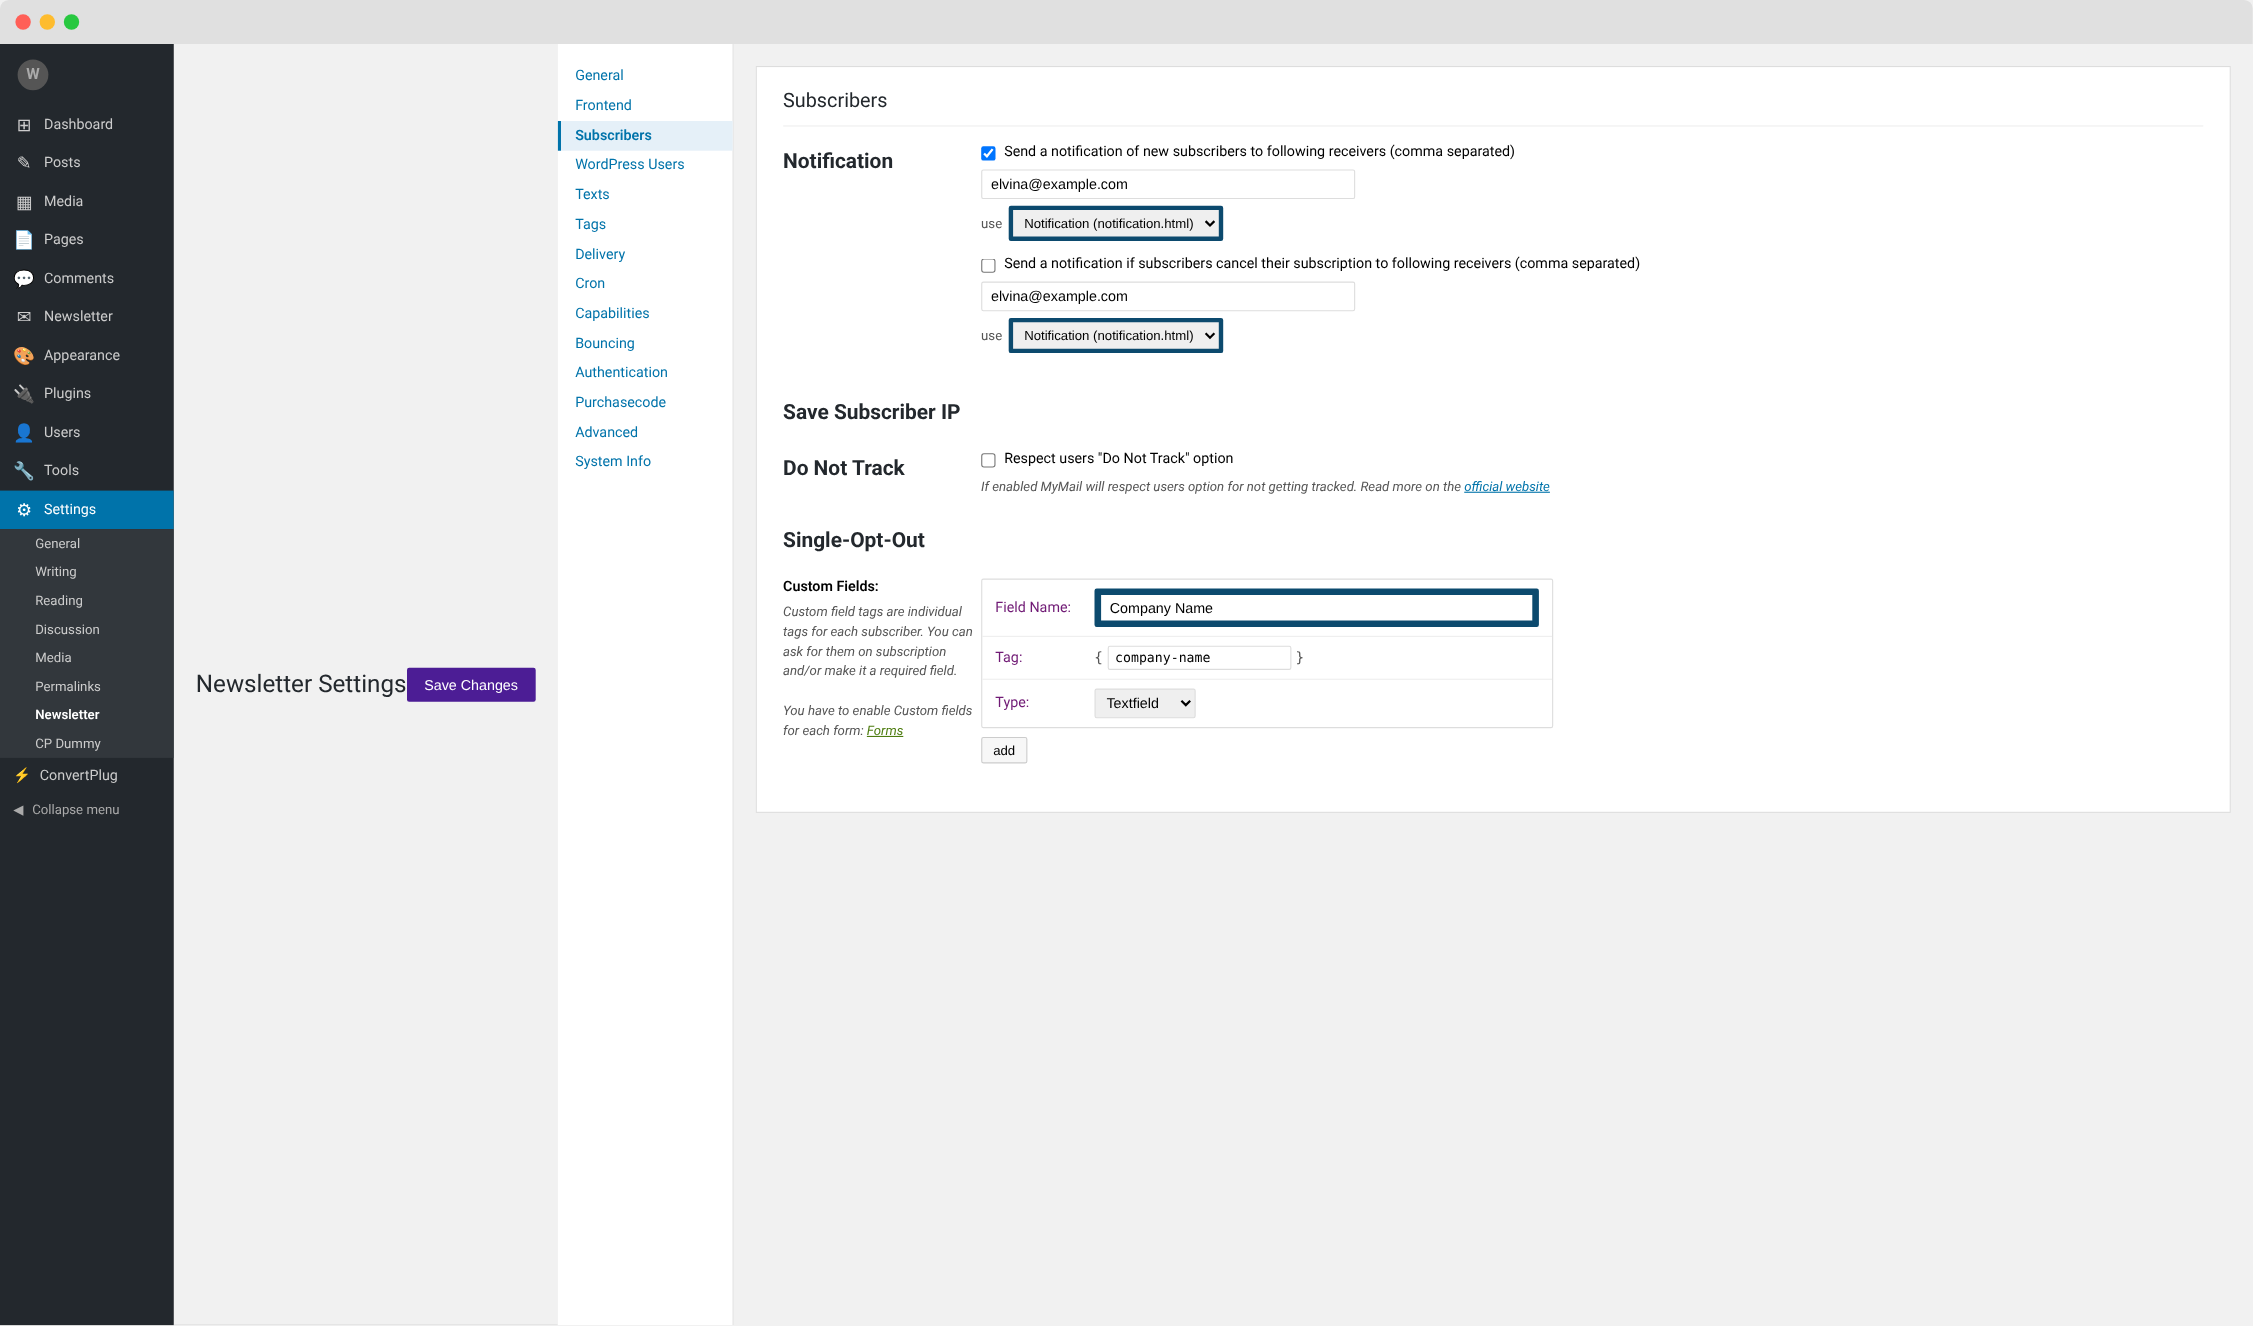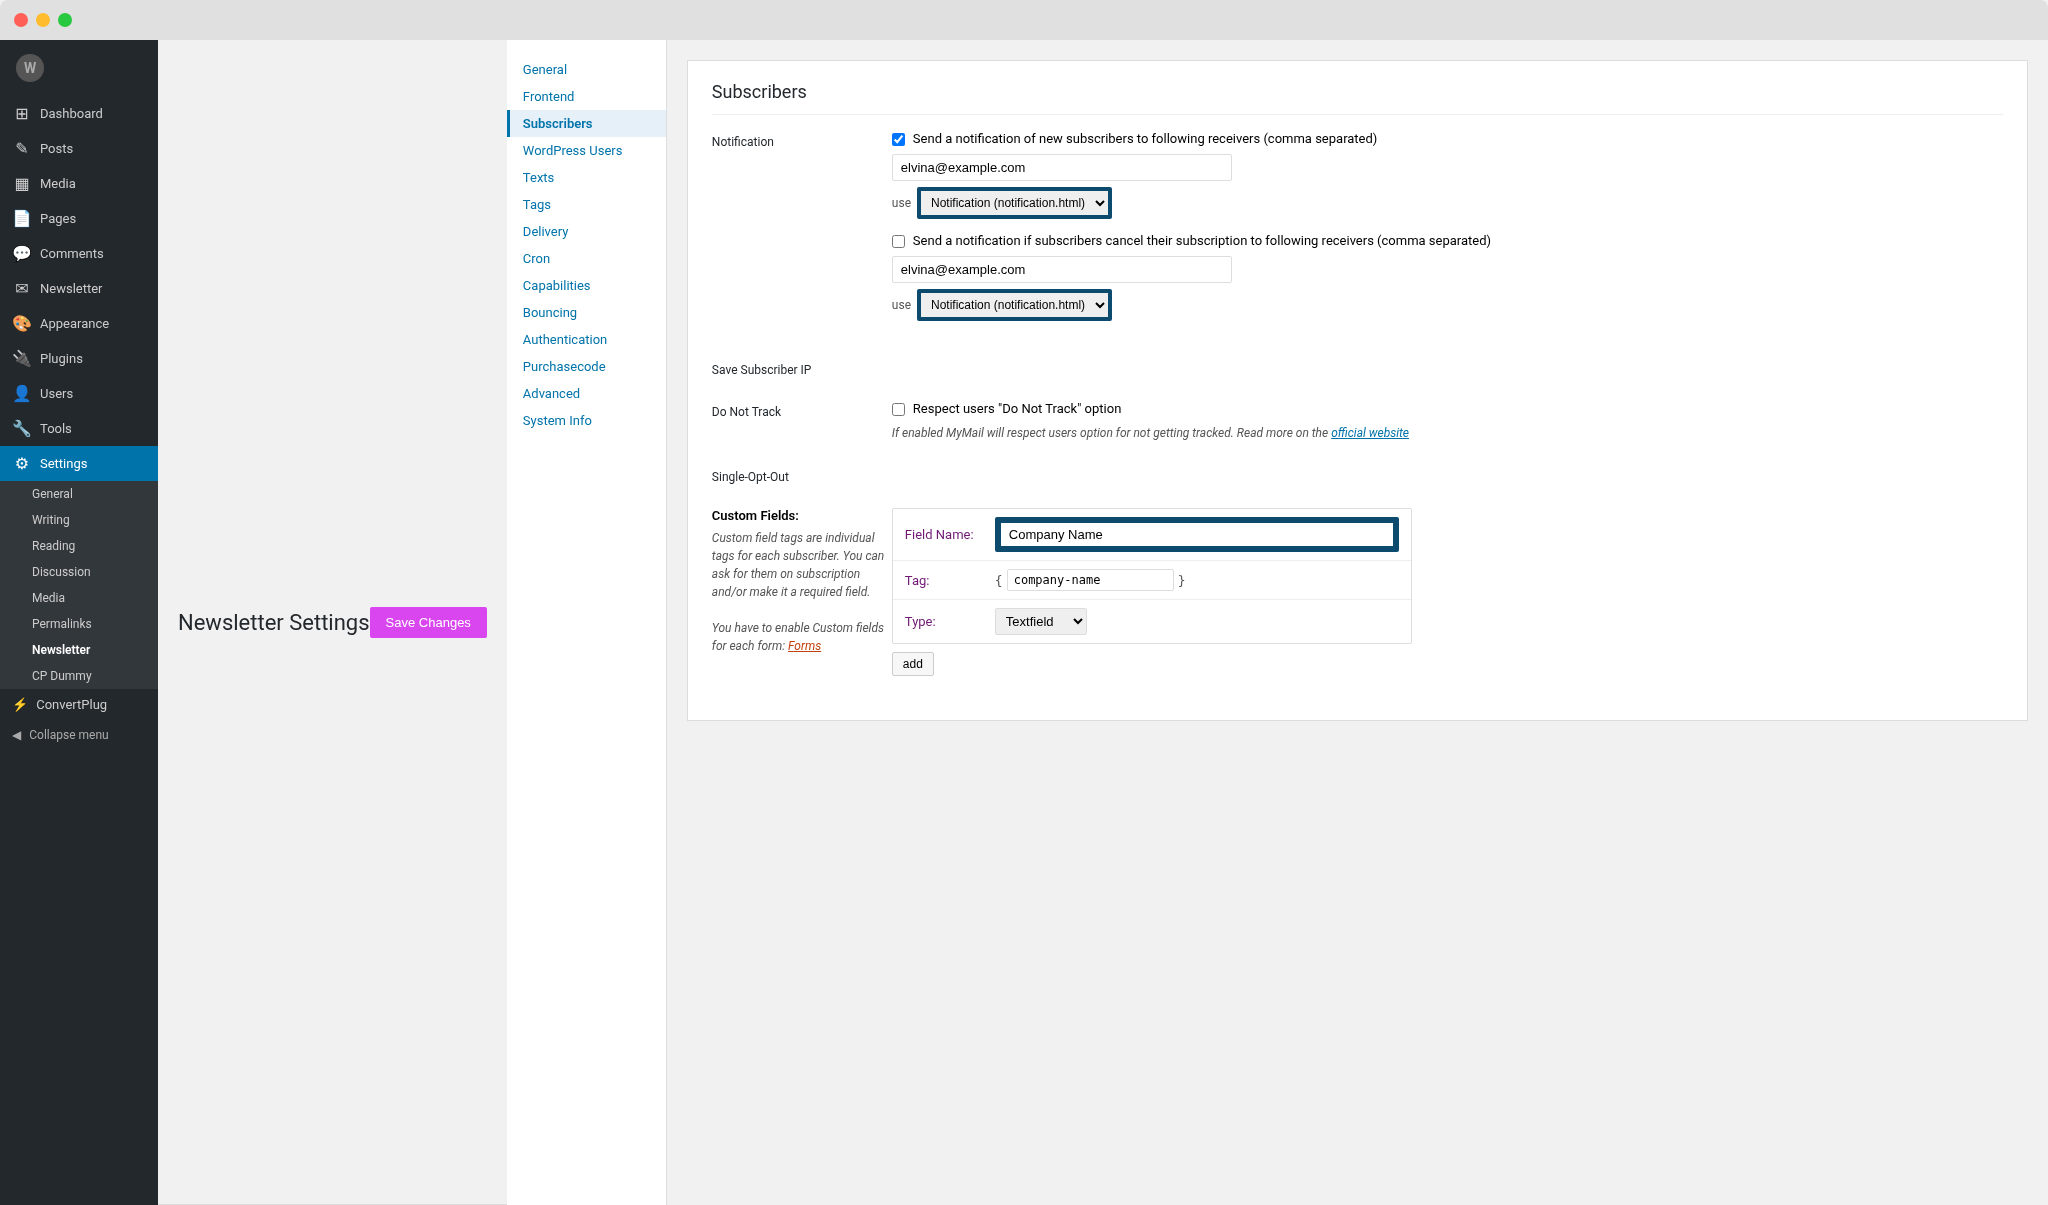--- a/index.html
+++ b/index.html
@@ -105,21 +105,21 @@
     .page-header {
       background: #f1f1f1;
       padding: 14px 20px;
       display: flex;
       align-items: center;
       justify-content: space-between;
       border-bottom: 1px solid #ddd;
     }
     .page-title { font-size: 22px; font-weight: 400; color: #23282d; }
     .save-btn {
-      background: #d946ef;
+      background: #4c1d95;
       color: #fff;
       border: none;
       padding: 8px 16px;
       font-size: 13px;
       cursor: pointer;
       border-radius: 2px;
     }
 
     
     .settings-panel {
@@ -145,23 +145,23 @@
 
     .settings-row {
       display: flex;
       margin-bottom: 24px;
       align-items: flex-start;
     }
     .settings-label {
       width: 180px;
       flex-shrink: 0;
       padding-top: 4px;
-      font-weight: 400;
+      font-weight: 700;
       color: #23282d;
-      font-size: 12px;
+      font-size: 19px;
     }
     .settings-control { flex: 1; }
 
     .checkbox-row { display: flex; align-items: flex-start; gap: 8px; margin-bottom: 8px; }
     .checkbox-row input[type="checkbox"] { margin-top: 2px; flex-shrink: 0; }
 
     .text-input {
       width: 340px;
       padding: 5px 8px;
       border: 1px solid #ddd;
@@ -188,21 +188,21 @@
     }
     .help-text a { color: #0073aa; }
 
     
     .custom-fields-label {
       width: 180px;
       flex-shrink: 0;
     }
     .custom-fields-title { font-weight: 600; font-size: 13px; margin-bottom: 6px; }
     .custom-fields-desc { font-size: 12px; color: #555; font-style: italic; line-height: 1.5; }
-    .custom-fields-desc a { color: #c2410c; }
+    .custom-fields-desc a { color: #4d7c0f; }
 
     .custom-fields-table {
       border: 1px solid #ddd;
       border-radius: 2px;
       width: 100%;
       max-width: 520px;
     }
     .cf-row {
       display: flex;
       align-items: center;

